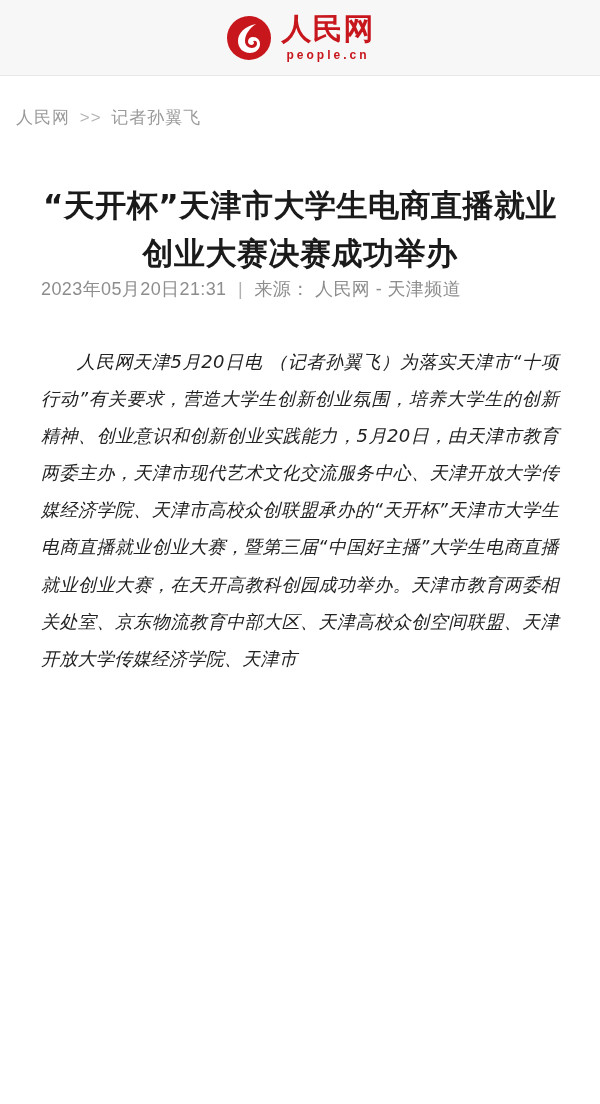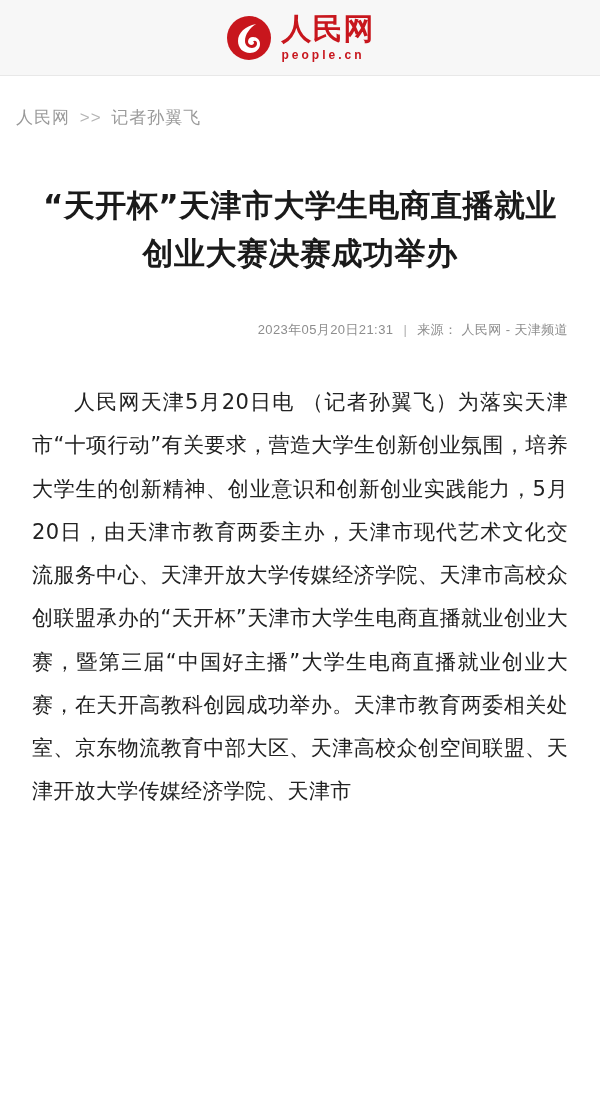--- a/index.html
+++ b/index.html
@@ -47,78 +47,79 @@
     color: #c8161d;
     letter-spacing: 1px;
     font-family: "DejaVu Sans", "Liberation Sans", sans-serif;
   }
   .logo-en {
     font-size: 12px;
     color: #c8161d;
     letter-spacing: 3px;
     margin-top: 5px;
     font-weight: bold;
+    text-align: center;
   }
 
   
   .breadcrumb {
     padding: 30px 16px 0 16px;
     font-size: 17px;
     color: #9a9a9a;
     letter-spacing: 1px;
   }
   .breadcrumb a {
     color: #9a9a9a;
     text-decoration: none;
   }
   .breadcrumb .sep {
     color: #b5b5b5;
     margin: 0 4px;
   }
 
   
   .article {
-    padding: 0 32px;
+    padding: 0 41px;
   }
   .headline {
     margin: 52px 0 0 0;
     font-size: 31px;
     line-height: 1.55;
     text-align: center;
     color: #1a1a1a;
     font-weight: bold;
     letter-spacing: 0.5px;
     font-family: "DejaVu Sans", "Liberation Sans", sans-serif;
   }
   .meta {
-    margin-top: 44px;
-    text-align: right;
-    font-size: 13px;
+    text-align: left;
+    font-size: 18px;
     color: #8d8d8d;
     letter-spacing: 0.4px;
   }
   .meta .divider {
     margin: 0 6px;
     color: #b0b0b0;
   }
   .meta .source-label { color: #8d8d8d; }
   .meta .source-name { color: #8d8d8d; }
 
   .body-text {
     margin-top: 42px;
   }
   .body-text p {
     margin: 0 0 22px 0;
-    font-size: 21px;
+    font-size: 18px;
     line-height: 2.06;
     color: #222222;
     text-align: justify;
     text-indent: 2em;
     letter-spacing: 0.3px;
     font-family: "DejaVu Sans", "Liberation Sans", sans-serif;
+    font-style: italic;
   }
 </style>
 </head>
 <body>
 
 <div class="logo-bar">
   <div class="logo">
     <span class="logo-mark">
       <svg width="46" height="46" viewBox="0 0 46 46" xmlns="http://www.w3.org/2000/svg">
         <circle cx="23" cy="23" r="22" fill="#c8161d"></circle>

